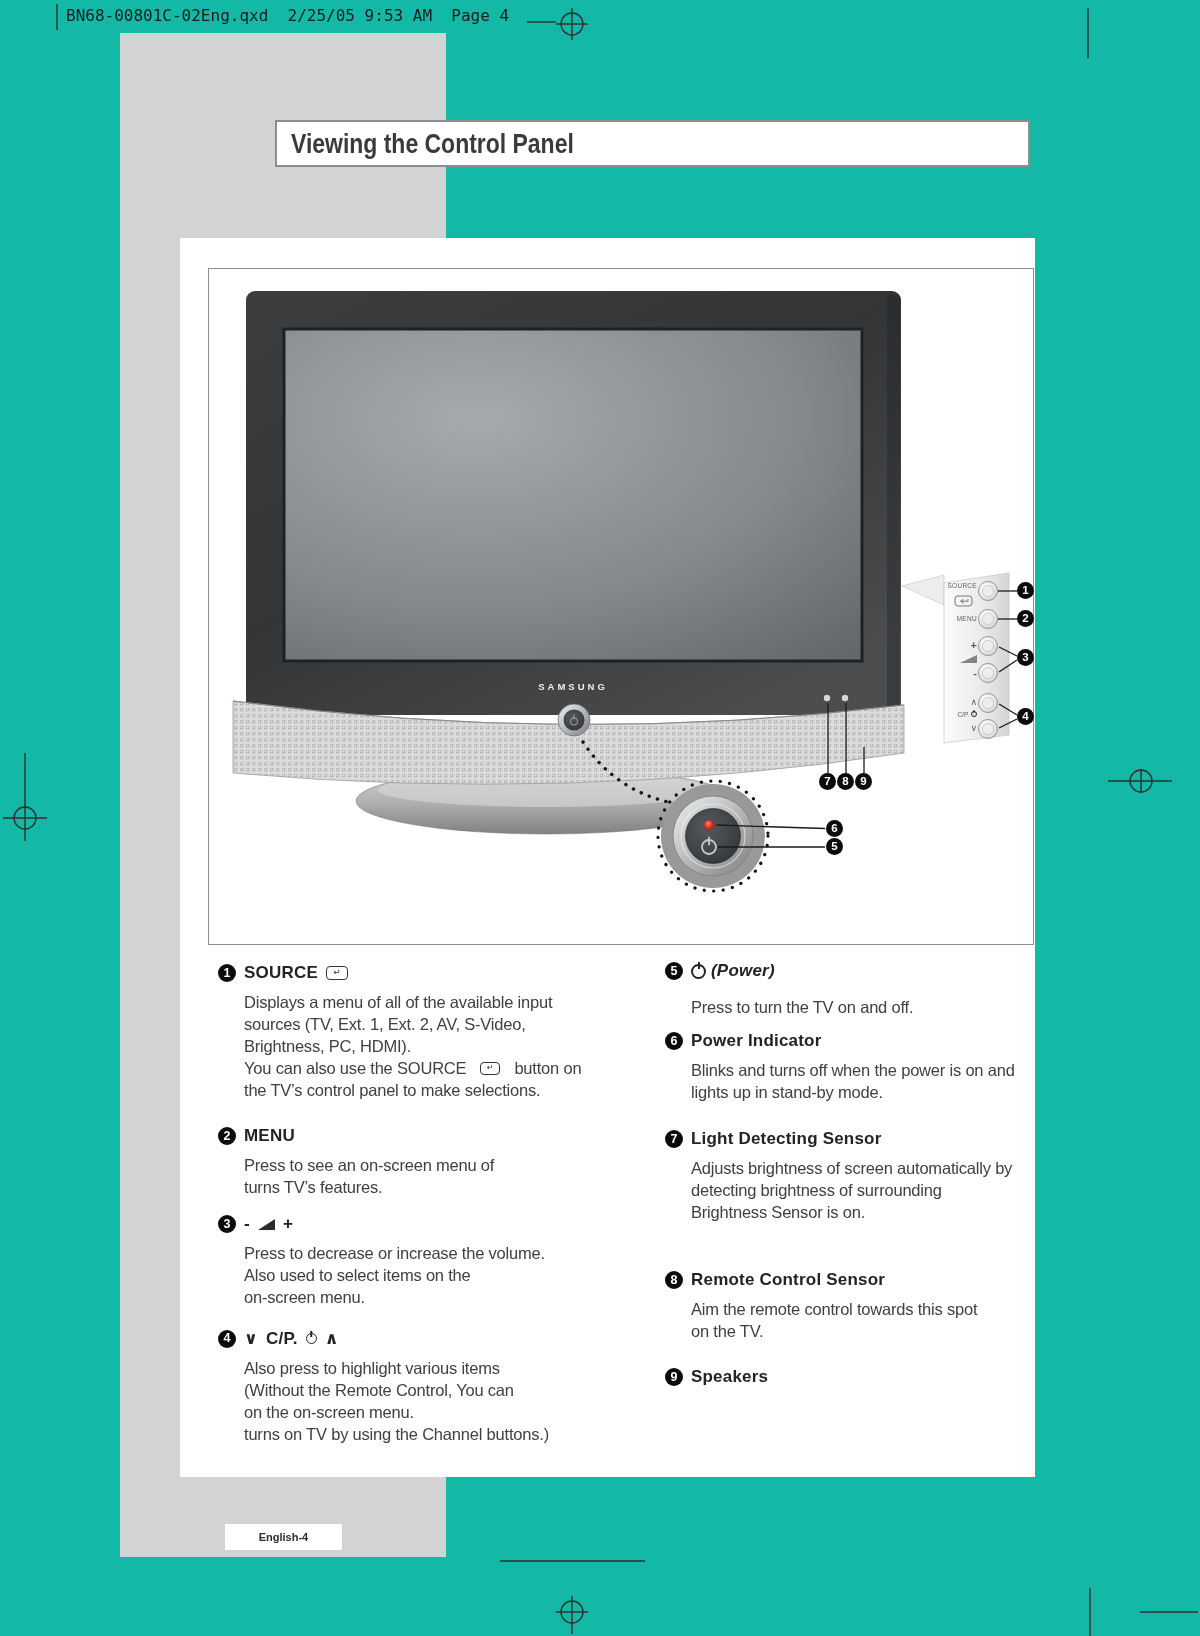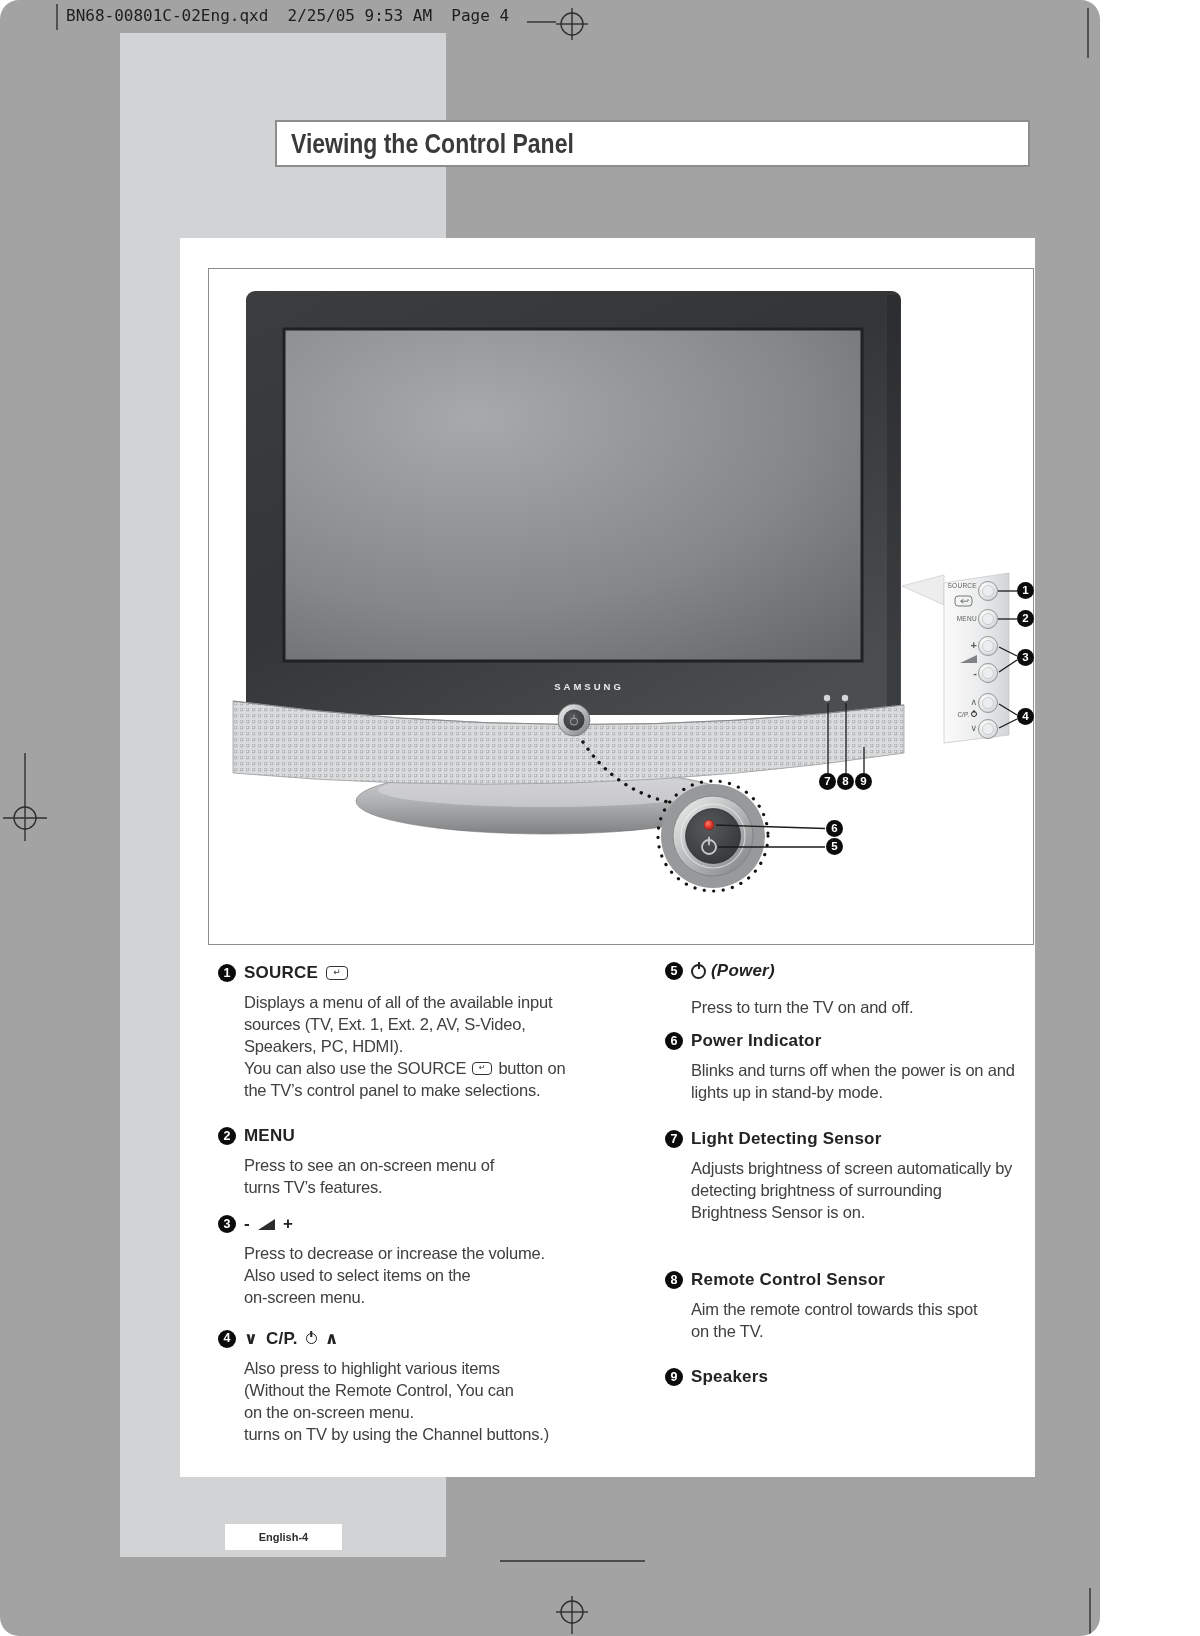--- a/index.html
+++ b/index.html
@@ -1,34 +1,34 @@
 <!DOCTYPE html>
 <html><head>
 <meta charset="utf-8">
 <style>
   html,body { margin:0; padding:0; background:#ffffff; }
-  .page { position:relative; width:1100px; height:1636px; background:#a3a3a3;
-          font-family:"Liberation Sans","DejaVu Sans",sans-serif; overflow:hidden;border-radius:19px; }
+  .page { position:relative; width:1200px; height:1636px; background:#14b8a6;
+          font-family:"Liberation Sans","DejaVu Sans",sans-serif; overflow:hidden; }
 
   .gray-band { position:absolute; left:120px; top:33px; width:326px; height:1524px; background:#d2d3d5; }
   .content-box { position:absolute; left:180px; top:238px; width:855px; height:1239px; background:#ffffff; }
 
   .header-line { position:absolute; left:66px; top:6px; font-family:"DejaVu Sans Mono","Liberation Mono",monospace;
                  font-size:16px; color:#1d1d1d; white-space:pre; }
 
   .title-box { position:absolute; left:275px; top:120px; width:755px; height:47px; background:#ffffff;
                border:2px solid #8d8d8d; box-sizing:border-box; display:flex; align-items:center; padding-left:14px; }
   .title-box h1 { margin:0; font-size:28px; font-weight:bold; color:#3a3a3c; white-space:nowrap;
                   transform:scaleX(.82); transform-origin:left center; }
 
   .figure-box { position:absolute; left:208px; top:268px; width:824px; height:675px;
                 border:1px solid #8e8e8e; background:#ffffff; }
   .figure-box svg.art { position:absolute; left:0; top:0; }
 
-  .brand-label { position:absolute; left:300px; top:412px; width:160px; text-align:center;
+  .brand-label { position:absolute; left:284px; top:412px; width:160px; text-align:center;
                  font-size:9.5px; font-weight:bold; letter-spacing:3px; color:#ebecec; }
 
   .plabel { position:absolute; right:56px; text-align:right; color:#5c5e60; white-space:nowrap; }
   .pl-source { top:313px; font-size:6.5px; letter-spacing:.3px; }
   .pl-menu   { top:346px; font-size:6.5px; letter-spacing:.3px; }
   .pl-plus   { top:370px; font-size:11px; font-weight:bold; }
   .pl-minus  { top:398px; font-size:11px; font-weight:bold; }
   .pl-up     { top:428px; font-size:9px; }
   .pl-cp     { top:442px; font-size:6.5px; }
   .pl-down   { top:454px; font-size:9px; }
@@ -38,21 +38,21 @@
              justify-content:center; line-height:1; }
 
   .sec { position:absolute; width:440px; }
   .sec-head { display:flex; align-items:center; gap:8px; }
   .badge { width:18px; height:18px; border-radius:50%; background:#0b0b0b; color:#ffffff;
            font-size:12.5px; font-weight:bold; display:flex; align-items:center; justify-content:center;
            flex:0 0 18px; line-height:1; }
   .sec-title { font-size:17px; font-weight:bold; color:#232323; letter-spacing:.2px; }
   .sec-body { margin:8px 0 0 26px; font-size:16.5px; line-height:22px; color:#3e4041; letter-spacing:-0.2px; }
   .sec-body div { white-space:nowrap; }
-  .inline-row { display:flex; align-items:center; gap:6px; }
+  .inline-row { display:flex; align-items:center; gap:14px; }
 
   .pwr { display:inline-block; width:11px; height:11px; border:2px solid #242424; border-radius:50%;
          position:relative; vertical-align:-1px; }
   .pwr::before { content:""; position:absolute; left:50%; top:-4px; transform:translateX(-50%);
                  width:2px; height:7px; background:#242424; }
   .pwr-sm { width:9px; height:9px; border-width:1.5px; }
   .pwr-sm::before { width:1.5px; height:6px; top:-3px; }
   .pwr-tiny { width:4px; height:4px; border-width:1px; vertical-align:0; }
   .pwr-tiny::before { width:1px; height:3px; top:-2px; }
 
@@ -230,21 +230,21 @@
 
   <div class="sec" style="left:218px; top:963px;">
     <div class="sec-head">
       <span class="badge">1</span>
       <span class="sec-title">SOURCE</span>
       <span class="enter-icon"><span>↵</span></span>
     </div>
     <div class="sec-body">
       <div>Displays a menu of all of the available input</div>
       <div>sources (TV, Ext. 1, Ext. 2, AV, S-Video,</div>
-      <div>Speakers, PC, HDMI).</div>
+      <div>Brightness, PC, HDMI).</div>
       <div class="inline-row">
         <span>You can also use the SOURCE</span>
         <span class="enter-icon sm"><span>↵</span></span>
         <span>button on</span>
       </div>
       <div>the TV’s control panel to make selections.</div>
     </div>
   </div>
 
   <div class="sec" style="left:218px; top:1126px;">

